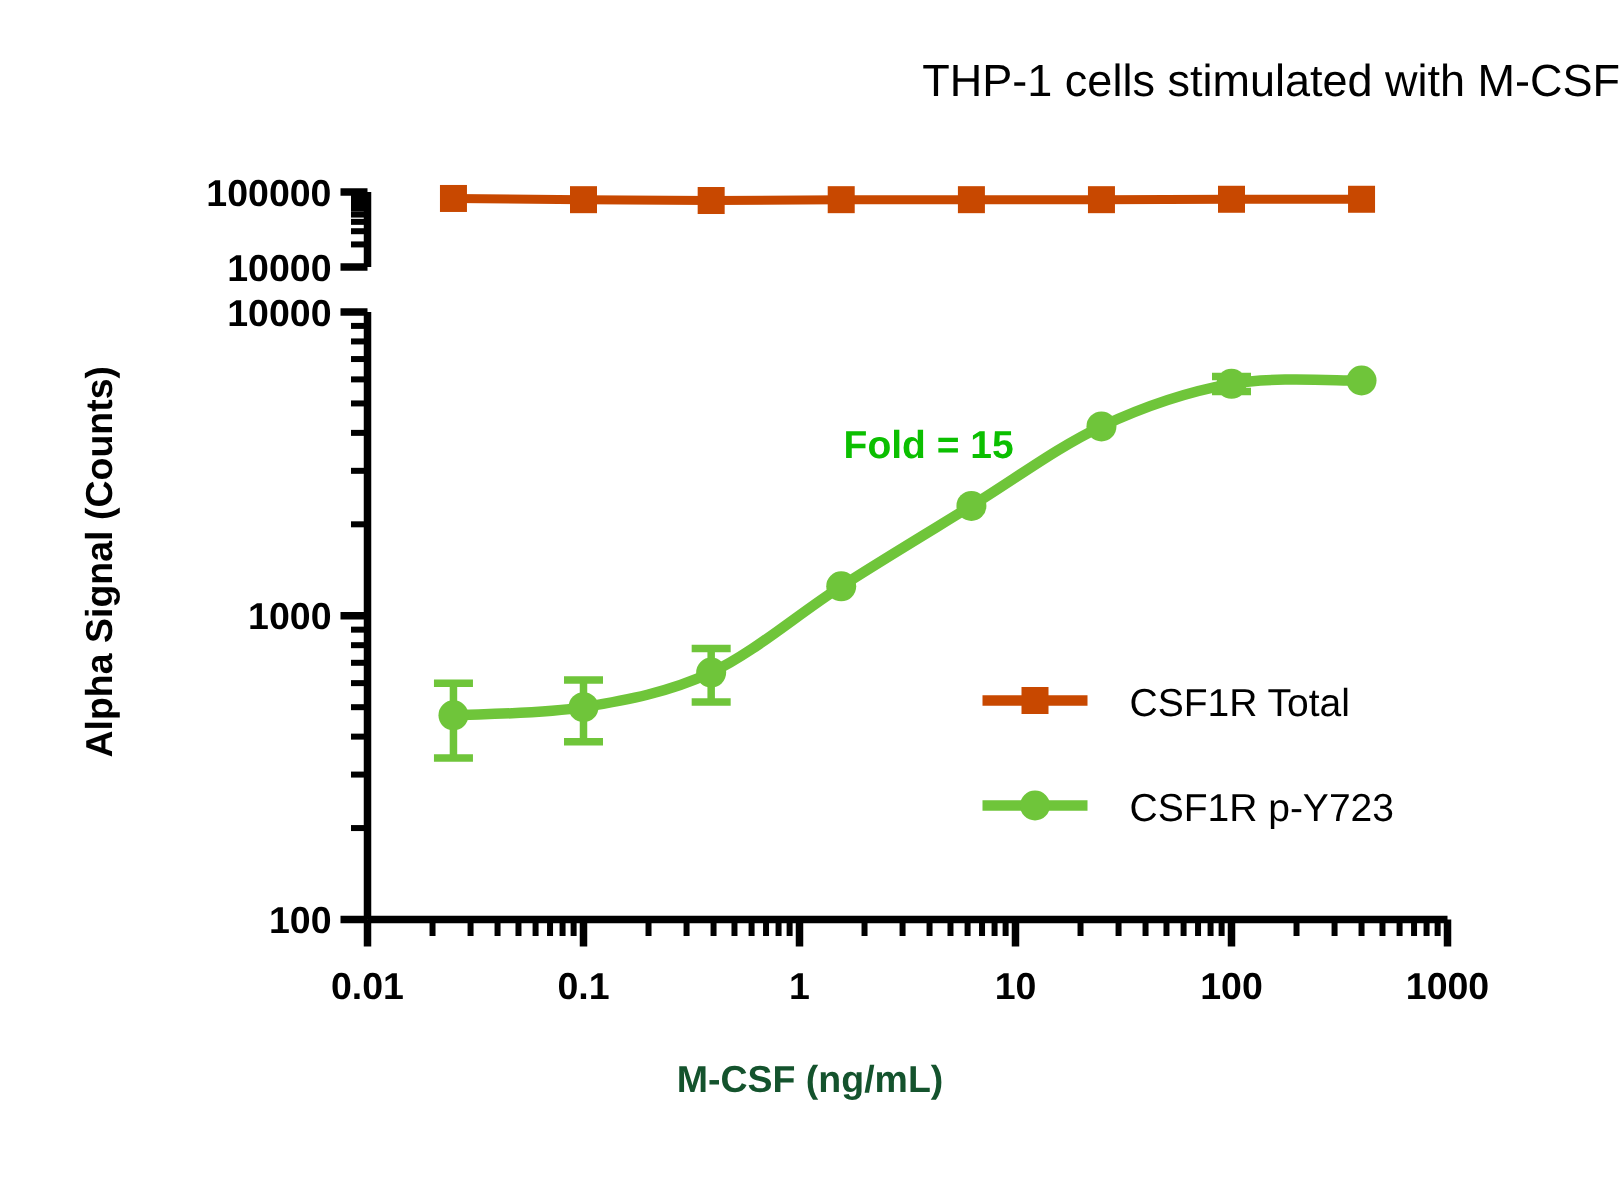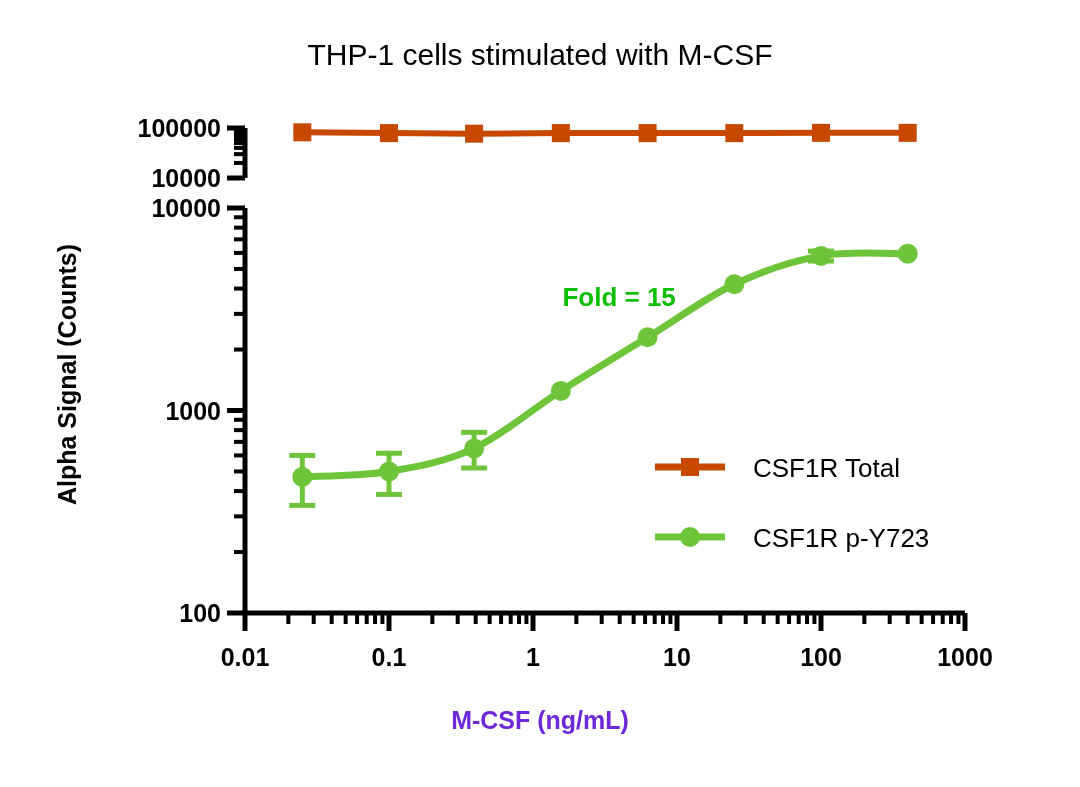--- a/index.html
+++ b/index.html
@@ -2,32 +2,32 @@
 <html><head>
 <meta charset="utf-8">
 <title>THP-1 cells stimulated with M-CSF</title>
 <style>
   html,body{margin:0;padding:0;background:#ffffff;}
   body{width:1080px;height:787px;position:relative;overflow:hidden;
        font-family:"Liberation Sans",sans-serif;color:#000;}
   #root{position:absolute;left:0;top:0;width:1080px;height:787px;background:#fff;}
 
   .chart-title{
-    position:absolute;left:0;top:38px;width:1080px;text-align:center;
+    position:absolute;left:0;top:38px;width:1080px;text-align:right;
     font-size:30px;font-weight:400;letter-spacing:0px;color:#000;
   }
 
   .y-axis-title{
     position:absolute;left:-133px;top:360px;width:400px;text-align:center;
     transform:rotate(-90deg);transform-origin:50% 50%;
     font-size:25px;font-weight:bold;color:#000;white-space:nowrap;
   }
   .x-axis-title{
     position:absolute;left:0;top:706px;width:1080px;text-align:center;
-    font-size:25px;font-weight:bold;color:#6d28d9;
+    font-size:25px;font-weight:bold;color:#14532d;
   }
 
   svg.plot{position:absolute;left:0;top:0;width:1080px;height:787px;}
 
   .tick-label{font-family:"Liberation Sans",sans-serif;font-size:25px;font-weight:bold;fill:#000;}
   .tick-label.y{text-anchor:end;}
   .tick-label.x{text-anchor:middle;}
 
   .axis-line{stroke:#000;stroke-width:5;fill:none;stroke-linecap:butt;}
   .tick-major{stroke:#000;stroke-width:5;}

